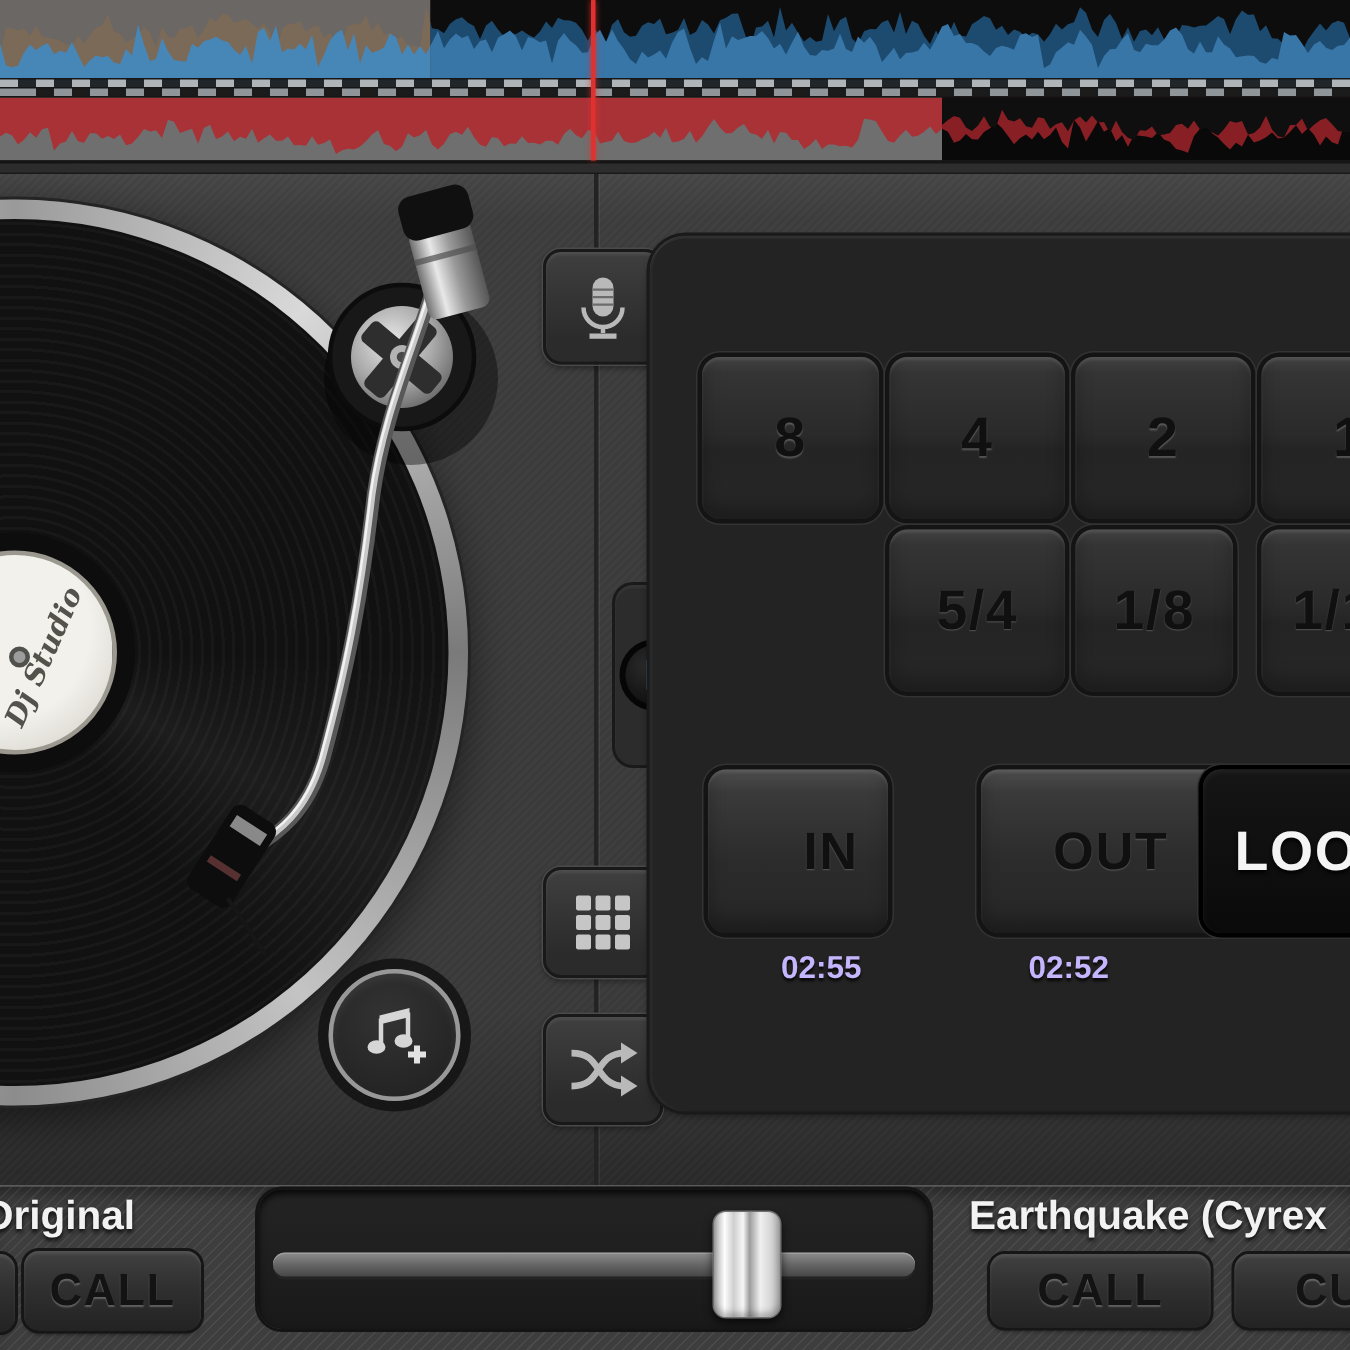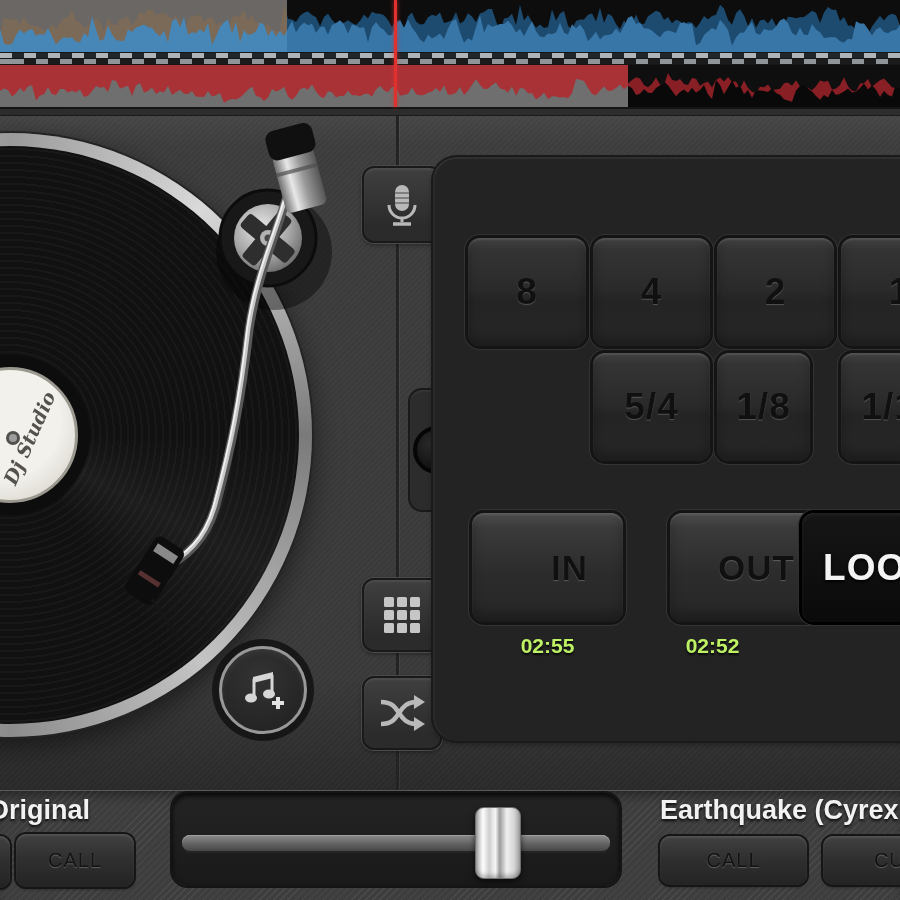--- a/index.html
+++ b/index.html
@@ -76,35 +76,35 @@
   #looppanel{position:absolute;left:433px;top:157px;width:477px;height:584px;
         background:#232323;border-radius:24px 0 0 24px;
         box-shadow:inset 0 2px 0 rgba(255,255,255,.06),inset 2px 0 0 rgba(255,255,255,.03),0 0 0 2px #1a1a1a,0 3px 6px rgba(0,0,0,.4);}
   .pad{position:absolute;border-radius:12px;display:flex;align-items:center;justify-content:center;
         background:linear-gradient(180deg,#424242 0%,#343434 10%,#2a2a2a 48%,#242424 58%,#272727 100%);
         box-shadow:0 0 0 3px #141414,0 0 0 4px #333,inset 0 2px 2px rgba(255,255,255,.10),inset 0 -8px 12px rgba(0,0,0,.28);
         font-weight:bold;font-size:37px;color:#101010;text-shadow:0 1px 1px rgba(255,255,255,.22);letter-spacing:1px;}
   .pad.io{background:linear-gradient(180deg,#4c4c4c 0%,#3a3a3a 14%,#2c2c2c 55%,#262626 100%);font-size:35px;}
   .pad.loopbtn{background:linear-gradient(180deg,#151515,#0a0a0a);color:#f4f4f4;
         text-shadow:0 2px 3px rgba(0,0,0,.9);box-shadow:0 0 0 3px #000,0 0 0 4px #303030,inset 0 2px 4px rgba(255,255,255,.06);}
-  .padtime{position:absolute;width:151px;text-align:center;font-size:21px;font-weight:bold;color:#bef264;
+  .padtime{position:absolute;width:151px;text-align:center;font-size:21px;font-weight:bold;color:#c4b5fd;
         text-shadow:0 2px 2px rgba(0,0,0,.8);}
 
   
   #bottombar{position:absolute;left:0;top:790px;width:900px;height:110px;background:#404040;
         border-top:1px solid #5a5a5a;box-shadow:inset 0 10px 14px -8px rgba(0,0,0,.55);}
   #bottombar .texture{position:absolute;inset:0;
         background:repeating-linear-gradient(135deg,rgba(255,255,255,.05) 0 1px,rgba(0,0,0,.04) 1px 5px);}
   .tracktitle{position:absolute;font-size:27px;font-weight:bold;color:#f2f2f2;text-shadow:0 2px 3px rgba(0,0,0,.85);white-space:nowrap;}
   #title-a{left:-12px;top:4px;}
-  #title-b{left:660px;top:4px;}
+  #title-b{left:646px;top:4px;}
   .callbtn{position:absolute;border-radius:10px;display:flex;align-items:center;justify-content:center;
         background:linear-gradient(180deg,#414141 0%,#303030 45%,#232323 100%);
         box-shadow:0 0 0 2px #161616,inset 0 2px 2px rgba(255,255,255,.09),0 2px 3px rgba(0,0,0,.5);
-        font-weight:normal;font-size:20px;letter-spacing:1px;color:#131313;text-shadow:0 1px 1px rgba(255,255,255,.25);text-align:center;}
+        font-weight:bold;font-size:30px;letter-spacing:1px;color:#131313;text-shadow:0 1px 1px rgba(255,255,255,.25);text-align:center;}
   #call-a{left:16px;top:43px;width:118px;height:53px;}
   #call-b{left:660px;top:45px;width:147px;height:49px;}
   #cue-b{left:823px;top:45px;width:147px;height:49px;}
   #sliver-a{left:-60px;top:45px;width:70px;height:52px;}
   #xfader{position:absolute;left:172px;top:2px;width:448px;height:93px;border-radius:16px;
         background:linear-gradient(180deg,#242424,#191919);
         box-shadow:0 0 0 2px #141414,inset 0 3px 5px rgba(0,0,0,.8),0 1px 0 rgba(255,255,255,.09);}
   #xf-groove{position:absolute;left:10px;top:42px;width:428px;height:16px;border-radius:8px;
         background:linear-gradient(180deg,#8d8d8d,#636363 55%,#474747);
         box-shadow:0 2px 0 #242424,inset 0 1px 0 #9e9e9e;}
@@ -262,25 +262,25 @@
     </svg>
   </div>
 
   <div id="looppanel"></div>
 
   <div class="pad" style="left:468px;top:238px;width:118px;height:108px;">8</div>
   <div class="pad" style="left:593px;top:238px;width:117px;height:108px;">4</div>
   <div class="pad" style="left:717px;top:238px;width:117px;height:108px;">2</div>
   <div class="pad" style="left:841px;top:238px;width:117px;height:108px;">1</div>
   <div class="pad" style="left:593px;top:353px;width:117px;height:108px;">5/4</div>
-  <div class="pad" style="left:717px;top:353px;width:93px;height:108px;">1/8</div>
+  <div class="pad" style="left:717px;top:353px;width:105px;height:108px;">1/8</div>
   <div class="pad" style="left:841px;top:353px;width:117px;height:108px;">1/16</div>
 
-  <div class="pad io" style="left:472px;top:513px;width:151px;height:109px;padding-left:44px;">IN</div>
-  <div class="pad io" style="left:670px;top:513px;width:173px;height:109px;">OUT</div>
+  <div class="pad io" style="left:472px;top:513px;width:120px;height:109px;padding-left:44px;">IN</div>
+  <div class="pad io" style="left:654px;top:513px;width:173px;height:109px;">OUT</div>
   <div class="pad loopbtn" style="left:802px;top:513px;width:151px;height:109px;">LOOP</div>
 
   <div class="padtime" style="left:472px;top:634px;">02:55</div>
   <div class="padtime" style="left:637px;top:634px;">02:52</div>
 
   <div id="bottombar">
     <div class="texture"></div>
     <div id="title-a" class="tracktitle">Original</div>
     <div id="sliver-a" class="callbtn"></div>
     <div id="call-a" class="callbtn">CALL</div>

